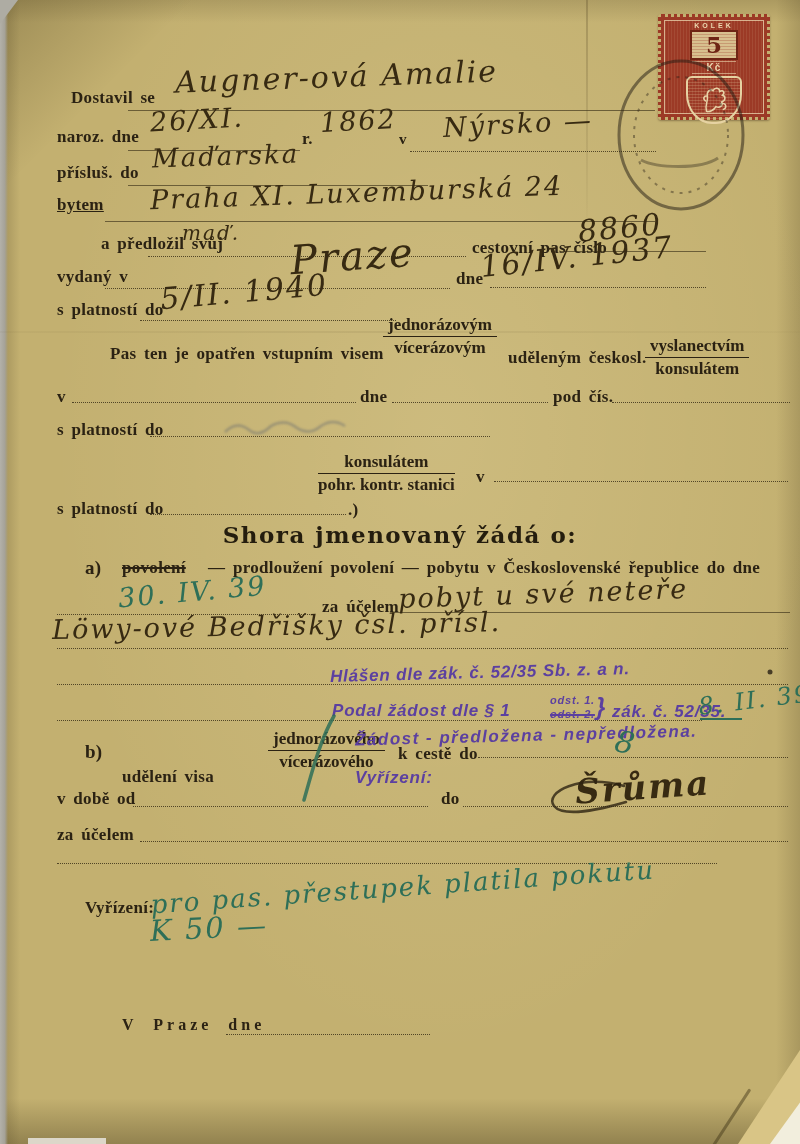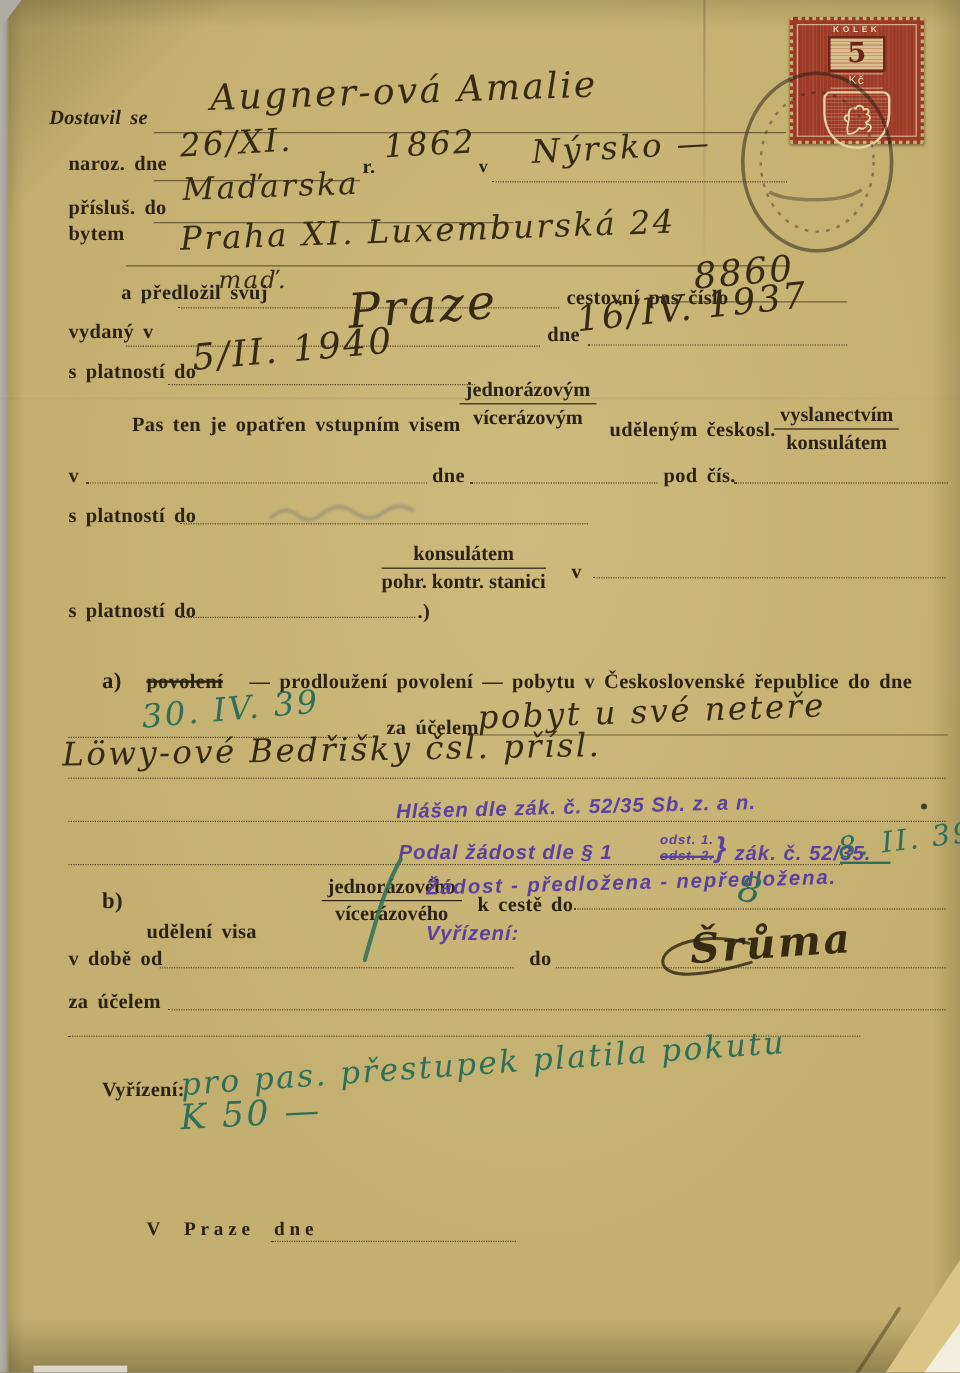--- a/index.html
+++ b/index.html
@@ -50,21 +50,21 @@
     background:#9c3a26;border:3px dotted #c3b070;border-radius:3px;
     box-shadow:0 1px 2px rgba(40,20,8,0.35);}
   .stamp-inner{position:absolute;inset:3px;border:1px solid rgba(236,216,176,0.75);
     background:repeating-linear-gradient(90deg,rgba(236,216,176,0.10) 0 1px,rgba(0,0,0,0) 1px 3px);}
   .stamp-top{margin-top:1px;text-align:center;font-family:"Liberation Sans",sans-serif;
     font-size:7px;letter-spacing:3px;color:#ecd8b0;font-weight:700;}
   .stamp-val{width:44px;margin:1px auto 0;height:26px;line-height:25px;text-align:center;
     border:2px solid #6e2414;color:#6e2414;font-weight:700;font-size:23px;
     font-family:"DejaVu Serif",serif;
     background:repeating-linear-gradient(0deg,#d8c08f 0 2px,#c79a72 2px 3px);}
-  .stamp-kc{width:44px;margin:1px auto 0;text-align:center;color:#ecd8b0;font-weight:400;
+  .stamp-kc{width:44px;margin:1px auto 0;text-align:center;color:#ecd8b0;font-weight:700;
     font-size:10px;letter-spacing:1px;font-family:"Liberation Sans",sans-serif;
     border-top:1px solid rgba(236,216,176,0.6);border-bottom:1px solid rgba(236,216,176,0.6);}
   .shield{width:52px;height:44px;margin:2px auto 0;border:2px solid #e6d2a2;
     border-radius:6px 6px 26px 26px / 6px 6px 30px 30px;
     background:repeating-linear-gradient(0deg,rgba(230,210,162,0.22) 0 1px,rgba(0,0,0,0) 1px 3px);
     display:flex;align-items:center;justify-content:center;}
 </style>
 </head>
 <body>
 
@@ -91,38 +91,38 @@
       </div>
     </div>
   </div>
 
   <svg class="abs" style="left:596px;top:40px;" width="175" height="190">
     <ellipse cx="85" cy="95" rx="62" ry="74" fill="none" stroke="rgba(32,26,18,0.5)" stroke-width="3"></ellipse>
     <ellipse cx="85" cy="95" rx="47" ry="58" fill="none" stroke="rgba(32,26,18,0.4)" stroke-width="2" stroke-dasharray="3 6"></ellipse>
     <path d="M 45 120 C 60 128 105 130 122 118" fill="none" stroke="rgba(32,26,18,0.35)" stroke-width="3"></path>
   </svg>
 
-  <span class="abs print" style="left:41px;top:88px;font-style:italic;">Dostavil se</span>
+  <span class="abs print" style="left:71px;top:88px;">Dostavil se</span>
   <span class="abs hand" style="left:175px;top:62px;font-size:30px;transform:rotate(-2deg);">Augner-ová Amalie</span>
   <div class="rule" style="left:128px;top:110px;width:527px;"></div>
 
   <span class="abs print" style="left:57px;top:127px;">naroz. dne</span>
   <span class="abs hand" style="left:150px;top:106px;font-size:27px;transform:rotate(-3deg);">26/XI.</span>
   <span class="abs print" style="left:302px;top:129px;">r.</span>
   <span class="abs hand" style="left:320px;top:107px;font-size:27px;transform:rotate(-3deg);">1862</span>
   <span class="abs print" style="left:399px;top:131px;font-size:15px;">v</span>
   <span class="abs hand" style="left:443px;top:110px;font-size:27px;transform:rotate(-3deg);">Nýrsko —</span>
   <div class="rule" style="left:128px;top:150px;width:172px;"></div>
   <div class="rule dotted" style="left:410px;top:151px;width:246px;"></div>
 
   <span class="abs print" style="left:57px;top:163px;">přísluš. do</span>
   <span class="abs hand" style="left:152px;top:143px;font-size:26px;transform:rotate(-2deg);">Maďarska</span>
   <div class="rule" style="left:128px;top:185px;width:300px;"></div>
 
-  <span class="abs print" style="left:57px;top:185px;">bytem</span>
+  <span class="abs print" style="left:57px;top:195px;text-decoration:underline;">bytem</span>
   <span class="abs hand" style="left:150px;top:179px;font-size:27px;transform:rotate(-2deg);">Praha XI. Luxemburská 24</span>
   <div class="rule" style="left:105px;top:221px;width:550px;"></div>
 
   <span class="abs print" style="left:57px;top:234px;margin-left:44px;">a předložil svůj</span>
   <span class="abs hand" style="left:182px;top:223px;font-size:20px;">maď.</span>
   <span class="abs print" style="left:472px;top:238px;">cestovní pas číslo</span>
   <span class="abs hand" style="left:578px;top:213px;font-size:30px;transform:rotate(-5deg);">8860</span>
   <div class="rule dotted" style="left:148px;top:256px;width:318px;"></div>
   <div class="rule" style="left:560px;top:251px;width:146px;"></div>
 
@@ -164,20 +164,21 @@
   <div class="frac" style="left:318px;top:452px;">
     <span class="top">konsulátem</span>
     <span class="bot">pohr. kontr. stanici</span>
   </div>
   <span class="abs print" style="left:476px;top:467px;">v</span>
   <div class="rule dotted" style="left:494px;top:481px;width:294px;"></div>
   <span class="abs print" style="left:57px;top:499px;">s platností do</span>
   <div class="rule dotted" style="left:150px;top:514px;width:196px;"></div>
   <span class="abs print" style="left:348px;top:500px;">.)</span>
 
+  <div class="abs heading" style="left:0;top:521px;">Shora jmenovaný žádá o:</div>
 
   <span class="abs print" style="left:85px;top:557px;font-size:19px;">a)</span>
   <span class="abs print struck" style="left:122px;top:558px;">povolení</span>
   <span class="abs print" style="left:208px;top:558px;">—</span>
   <span class="abs print" style="left:233px;top:558px;">prodloužení povolení — pobytu v Československé řepublice do dne</span>
 
   <span class="abs hand green" style="left:118px;top:578px;font-size:27px;transform:rotate(-5deg);">30. IV. 39</span>
   <div class="rule dotted" style="left:57px;top:614px;width:255px;"></div>
   <span class="abs print" style="left:322px;top:597px;">za účelem</span>
   <span class="abs hand" style="left:398px;top:580px;font-size:27px;transform:rotate(-2deg);">pobyt u své neteře</span>

